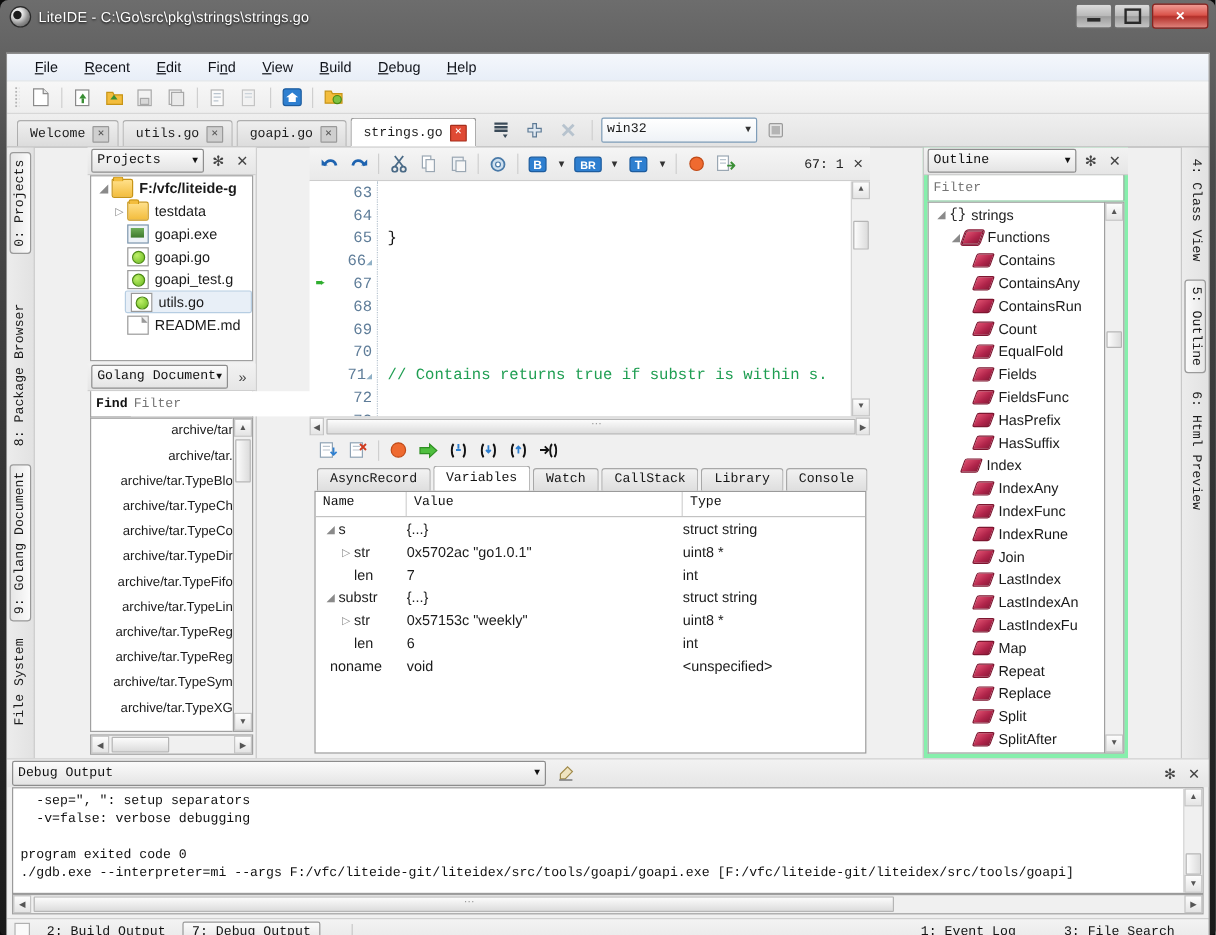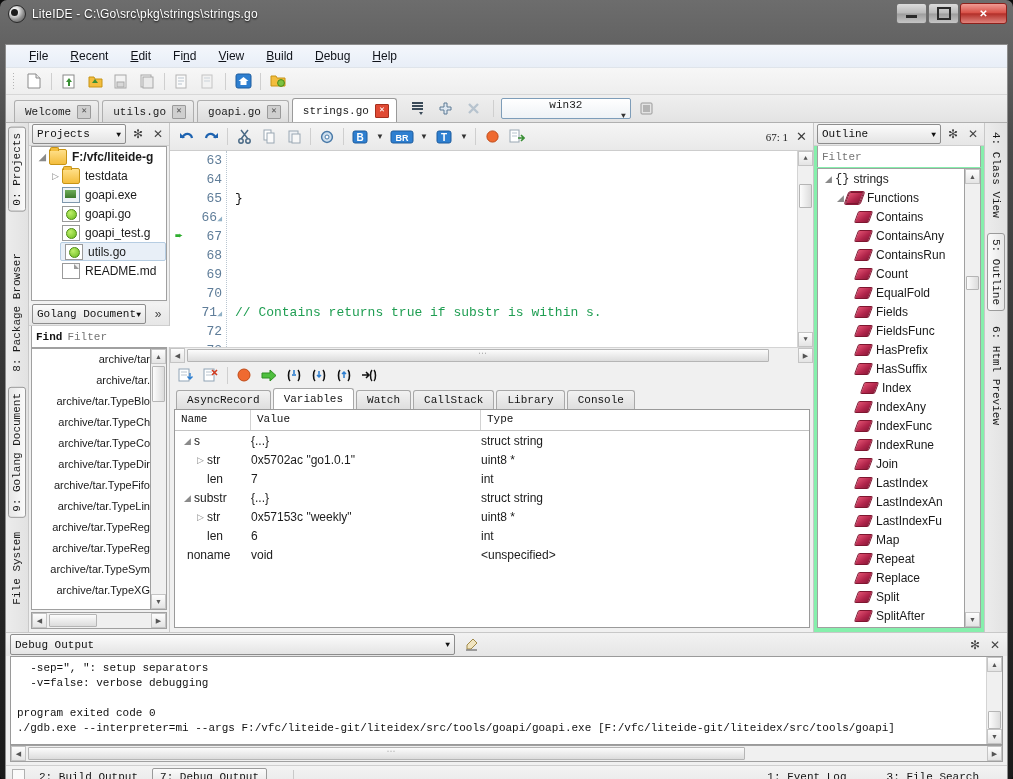--- a/index.html
+++ b/index.html
@@ -92,25 +92,25 @@
   .etab.active{
     background:#fff;height:23px;border-color:#9a9a9a;font-weight:normal;
   }
   .tabx{width:12px;height:12px;border:1px solid #9a9a9a;background:#cfcfcf;color:#555;
     font-size:9px;line-height:10px;text-align:center;border-radius:1px;}
   .tabx.red{background:#e04a34;border-color:#a62f1d;color:#fff;font-weight:bold;}
   .combo{
     height:19px;border:1px solid #7e9db9;border-radius:2px;
     background:linear-gradient(180deg,#ffffff 0%,#eef2f6 100%);
     display:flex;align-items:center;padding:0 4px;
-    font-family:"Liberation Mono", monospace;font-size:11px;color:#1a1a1a;flex-direction:column;
+    font-family:"Liberation Mono", monospace;font-size:11px;color:#1a1a1a;
   }
   .combo .arrow{margin-left:auto;font-size:8px;color:#333;}
   
-  .body{flex:1;display:flex;min-height:0;}
+  .body{flex:1;display:flex;min-height:0;gap:44px;}
   .vstrip{
     width:22px;background:linear-gradient(90deg,#ececec,#e2e2e2);
     border-right:1px solid #c8c8c8;
     display:flex;flex-direction:column;align-items:center;padding-top:4px;gap:10px;
   }
   .vstrip.right{border-right:none;border-left:1px solid #c8c8c8;}
   .vtab{
     writing-mode:vertical-rl;font-family:"Liberation Mono", monospace;font-size:11px;
     color:#1a1a1a;padding:5px 2px;white-space:nowrap;
   }
@@ -168,22 +168,22 @@
   .sbh{height:15px;background:#f0f0f0;border-top:1px solid #d4d4d4;display:flex;align-items:center;}
   .sbh .arw{width:15px;height:15px;display:flex;align-items:center;justify-content:center;font-size:7px;color:#555;
     background:linear-gradient(180deg,#fdfdfd,#e4e4e4);border:1px solid #c4c4c4;box-sizing:border-box;}
   .sbh .thumb{height:11px;background:linear-gradient(180deg,#fcfcfc,#dcdcdc);border:1px solid #b5b5b5;border-radius:1px;margin-left:2px;}
   
   .edtoolbar{
     height:27px;display:flex;align-items:center;gap:1px;padding-left:4px;
     background:linear-gradient(180deg,#f5f5f5,#e9e9e9);border-bottom:1px solid #cdcdcd;
   }
   .pos{
-    margin-left:auto;display:flex;align-items:center;gap:8px;padding-right:6px;
-    font-family:Liberation Serif, serif;font-size:11px;color:#222;
+    margin-left:auto;display:flex;align-items:flex-end;gap:8px;padding-right:6px;
+    font-family:Liberation Mono, monospace;font-size:11px;color:#222;
   }
   .code{
     flex:1;display:flex;background:#fff;font-family:"Liberation Mono", monospace;
     font-size:13px;line-height:19px;overflow:hidden;min-height:0;
   }
   .markcol{width:18px;background:#fff;flex:0 0 auto;}
   .gutter{
     width:34px;flex:0 0 auto;text-align:right;padding-right:4px;color:#5f7d99;background:#fff;
     border-right:1px dotted #b9c6d1;
   }
@@ -792,21 +792,21 @@
                 <span>FieldsFunc</span>
               </div>
             <div class="trow" style="padding-left:38px;">
                 <span class="diamond"></span>
                 <span>HasPrefix</span>
               </div>
             <div class="trow" style="padding-left:38px;">
                 <span class="diamond"></span>
                 <span>HasSuffix</span>
               </div>
-            <div class="trow" style="padding-left:44px;">
+            <div class="trow" style="padding-left:28px;">
                 <span class="diamond"></span>
                 <span>Index</span>
               </div>
             <div class="trow" style="padding-left:38px;">
                 <span class="diamond"></span>
                 <span>IndexAny</span>
               </div>
             <div class="trow" style="padding-left:38px;">
                 <span class="diamond"></span>
                 <span>IndexFunc</span>

